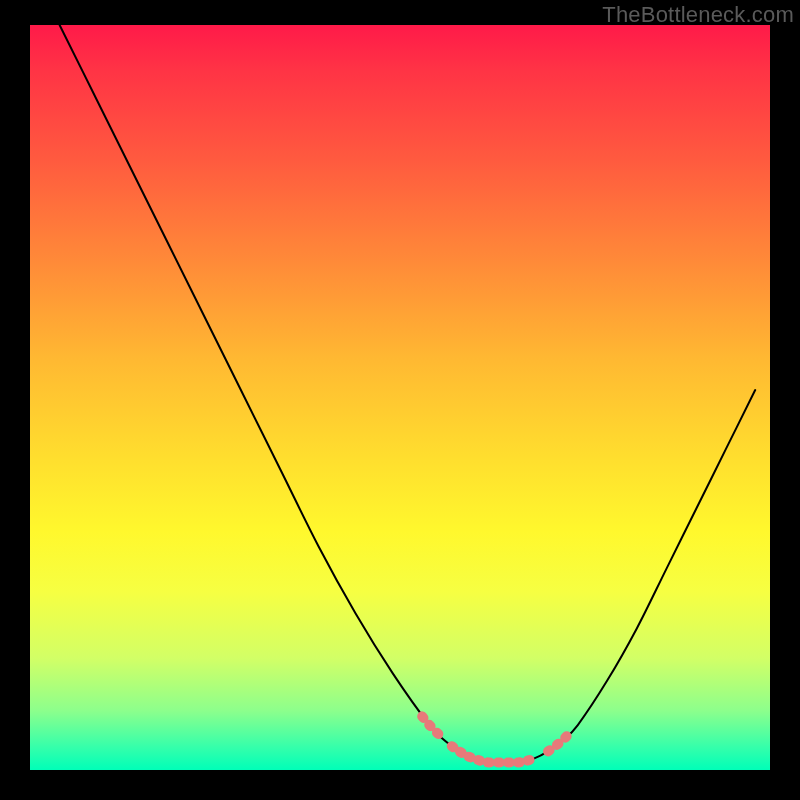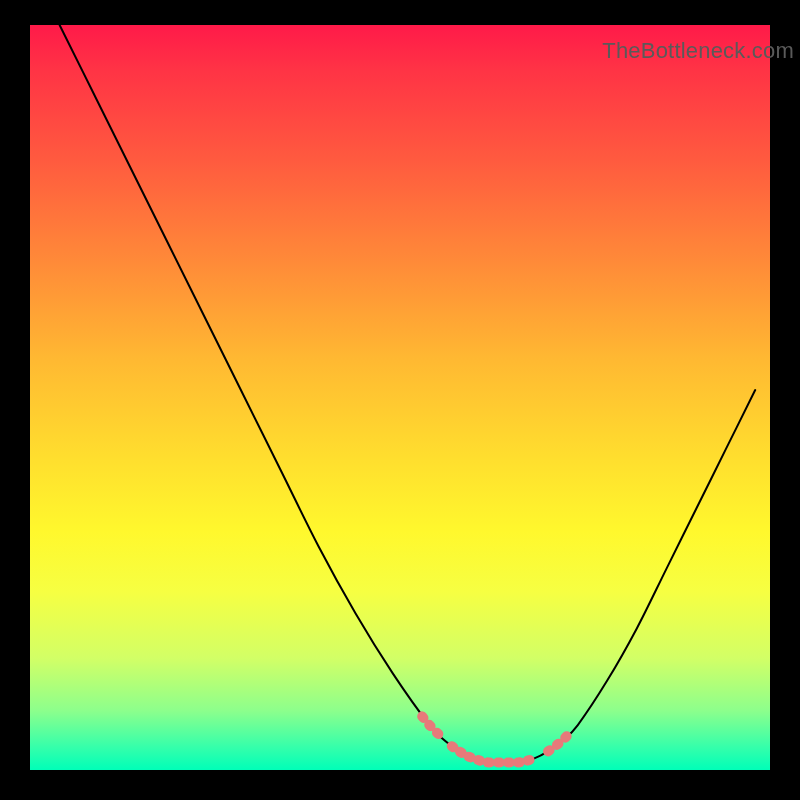--- a/index.html
+++ b/index.html
@@ -18,21 +18,20 @@
   }
   .watermark {
     position: absolute;
     top: 2px;
     right: 6px;
     color: #5a5a5a;
     font-size: 22px;
     font-weight: 500;
     letter-spacing: 0.2px;
     z-index: 10;
-    margin-top: 36px;
   }
   .plot-area {
     position: absolute;
     left: 30px;
     top: 25px;
     width: 740px;
     height: 745px;
   }
   .gradient-bg {
     position: absolute;

